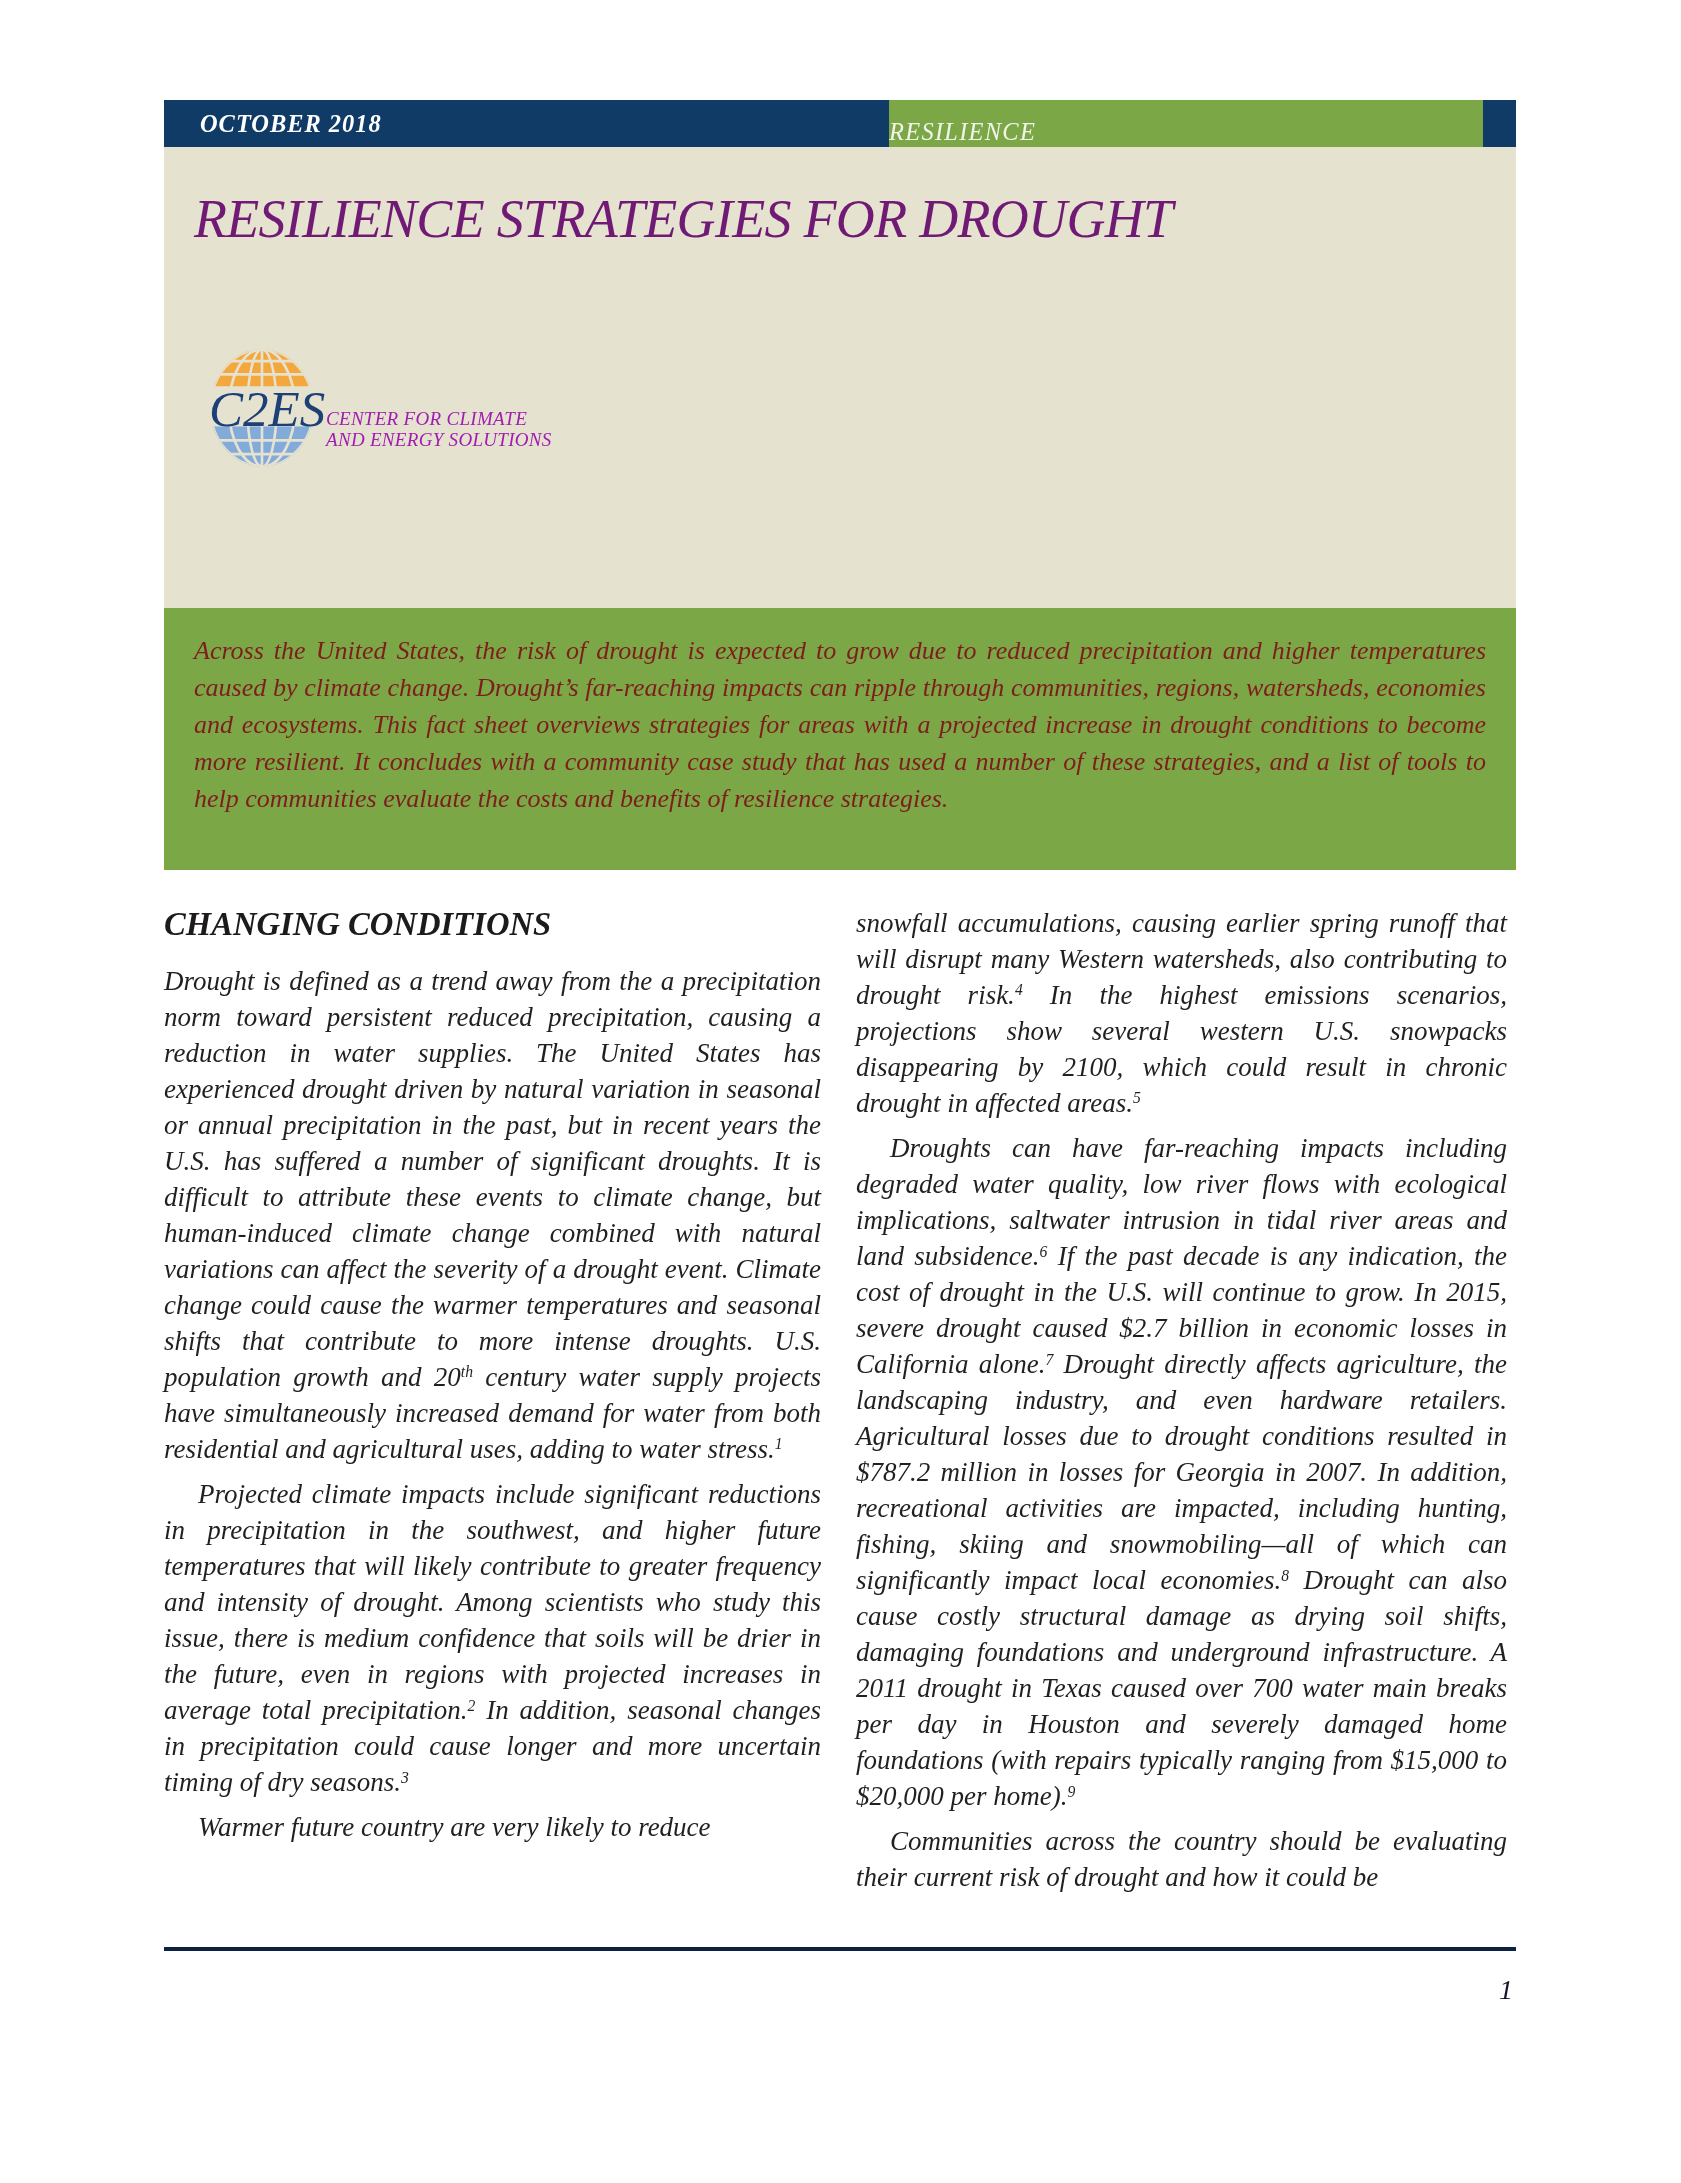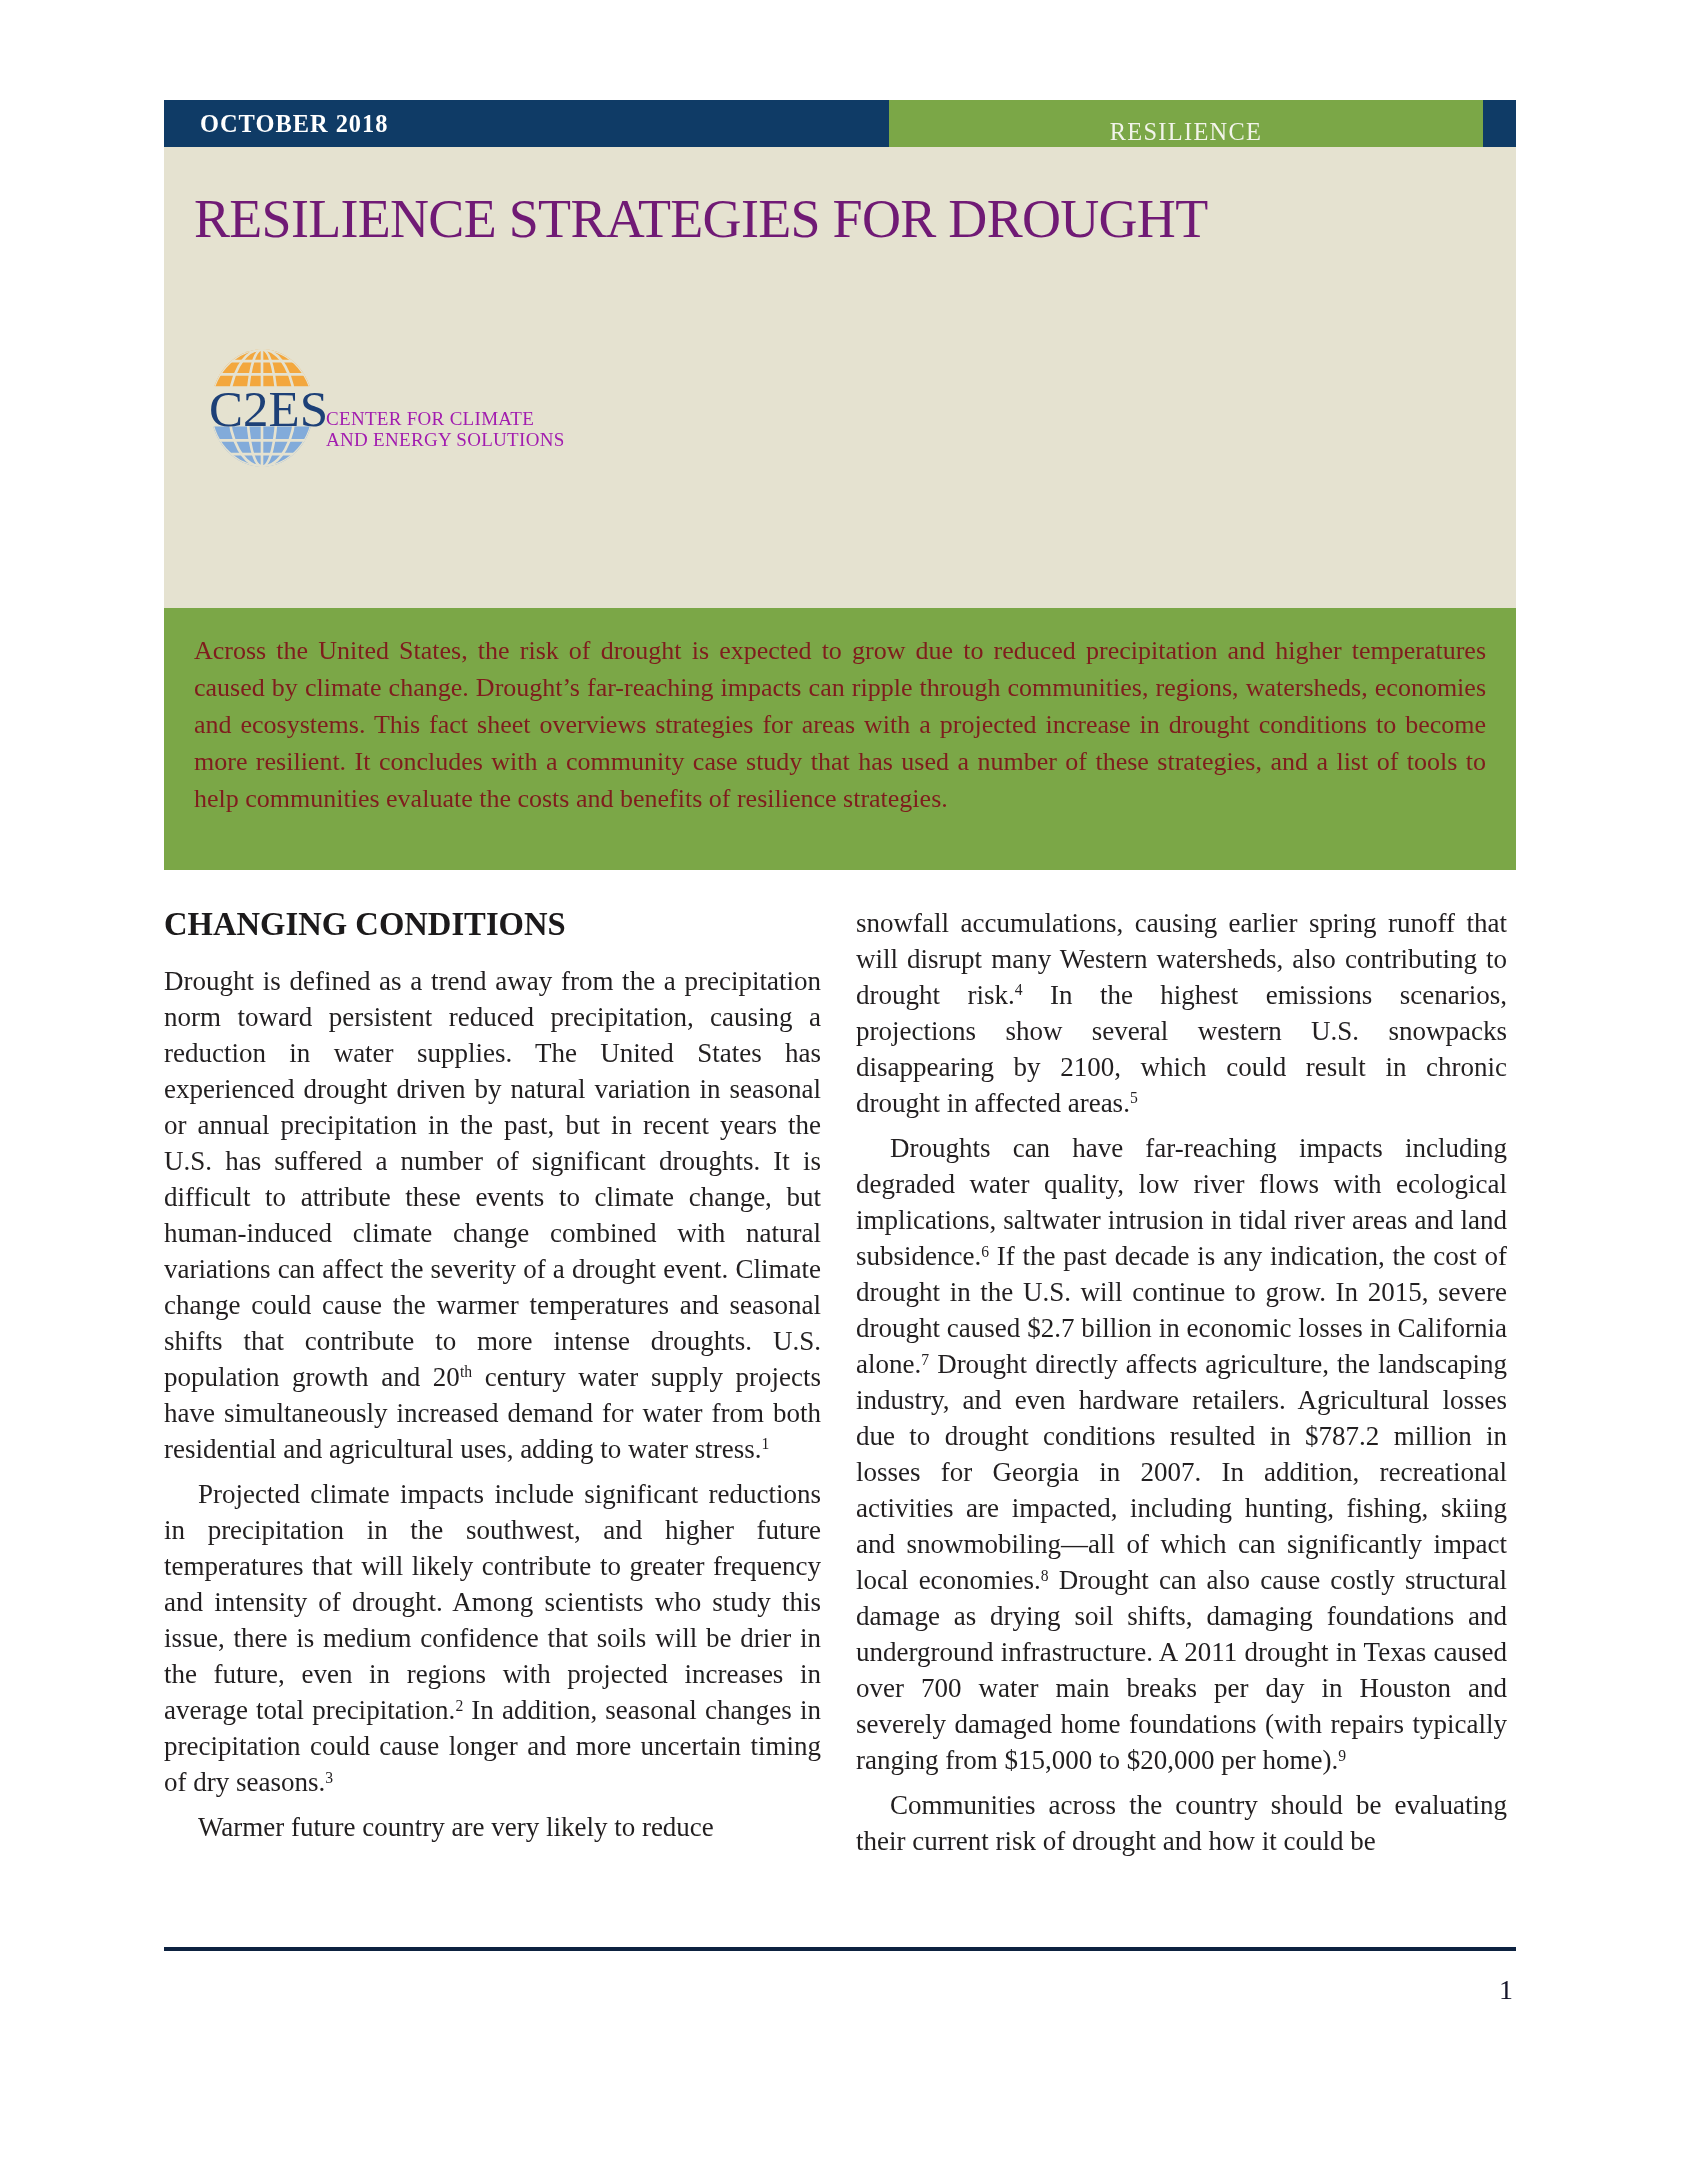--- a/index.html
+++ b/index.html
@@ -3,38 +3,38 @@
 <meta charset="utf-8">
 <style>
   html, body { margin: 0; padding: 0; }
   body {
     width: 1681px; height: 2183px;
     position: relative;
     background: #ffffff;
     font-family: "Liberation Serif", serif;
     color: #221f20;
   }
-  .abs { position: absolute; }
+  .abs { position: absolute; font-style: italic; }
 
   
   .header-bar {
     left: 164px; top: 100px; width: 1352px; height: 47px;
     display: flex; flex-direction: row;
   }
   .header-date-cell {
     width: 725px; height: 47px; background: #0f3b66;
     display: flex; align-items: center;
   }
   .header-date-cell span {
     color: #ffffff; font-size: 24.4px; letter-spacing: 1px;
     padding-left: 36px; font-weight: 600;
   }
   .header-cat-cell {
     width: 594px; height: 63px; background: #7ba747;
-    display: flex; align-items: center; justify-content: center;
+    display: flex; align-items: center; justify-content: flex-start;
   }
   .header-cat-cell span {
     color: #f2f4ea; font-size: 24.4px; letter-spacing: 1.3px;
   }
   .header-corner {
     width: 33px; height: 47px; background: #0f3b66;
   }
 
   
   .masthead {

